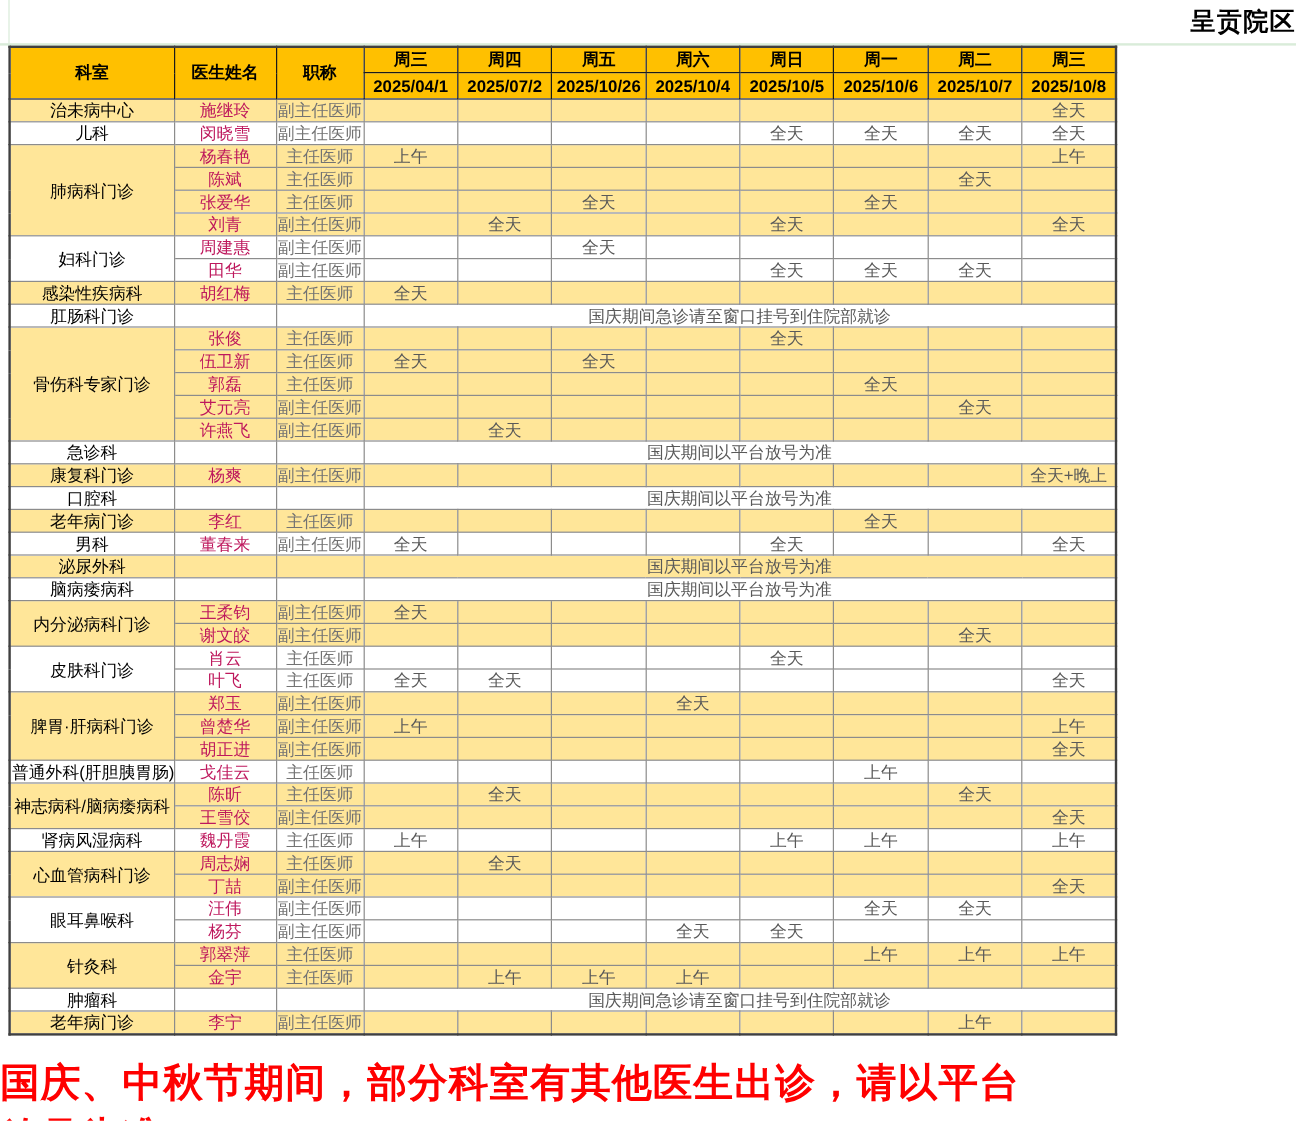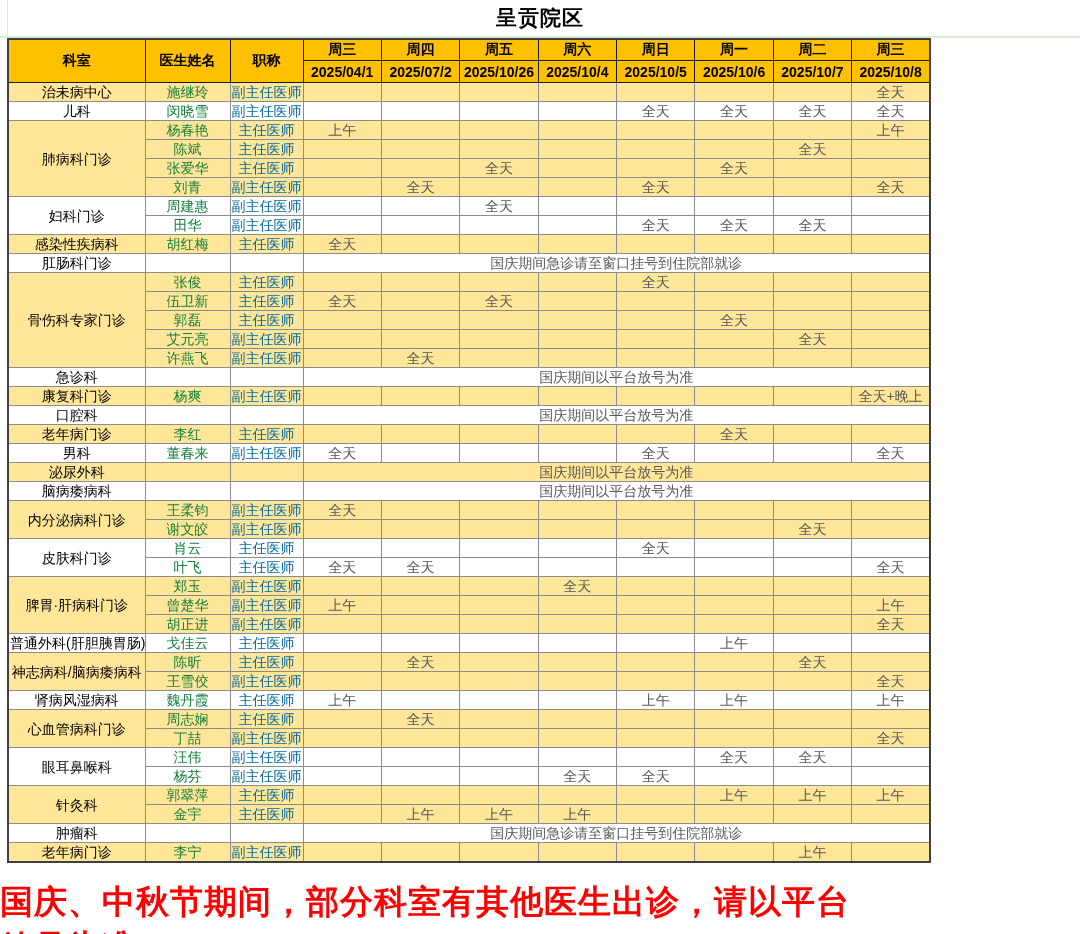--- a/index.html
+++ b/index.html
@@ -10,21 +10,21 @@
     position:relative;
     overflow:hidden;
   }
   .green-edge{
     position:absolute;left:7px;top:0;width:1px;height:38px;
     background:#d9ecd9;
   }
   .title-band{
     height:36px;
     border-bottom:2px solid #d9ecd9;
-    display:flex;align-items:center;justify-content:center;
+    display:flex;align-items:center;justify-content:flex-end;
   }
   .page-title{
     font-size:21px;font-weight:bold;color:#000;
     letter-spacing:1px;
   }
   table.schedule{
     margin-left:7px;
     width:924px;
     border-collapse:collapse;
     table-layout:fixed;
@@ -49,22 +49,22 @@
   table.schedule td{
     border:1px solid #8c8c8c;
     font-size:14px;
     height:18px;
     line-height:18px;
   }
   tr.group-start td{border-top:1.5px solid #404040;}
   tr.yellow td{background:#FFE699;}
   tr.white td{background:#FFFFFF;}
   td.dept-cell{color:#000;border-right:1px solid #404040;margin-left:42px;}
-  td.doctor-cell{color:#15803d;}
-  td.title-cell{color:#0369a1;border-right:1px solid #404040;}
+  td.doctor-cell{color:#be185d;}
+  td.title-cell{color:#737373;border-right:1px solid #404040;}
   td.schedule-cell, td.note-cell{color:#595959;}
   .notice{
     margin-top:17px;
     width:856px;
     text-align:left;
     font-family:Liberation Mono, monospace;
     font-weight:bold;
     font-size:33px;
     color:#FF0000;
     letter-spacing:1px;

